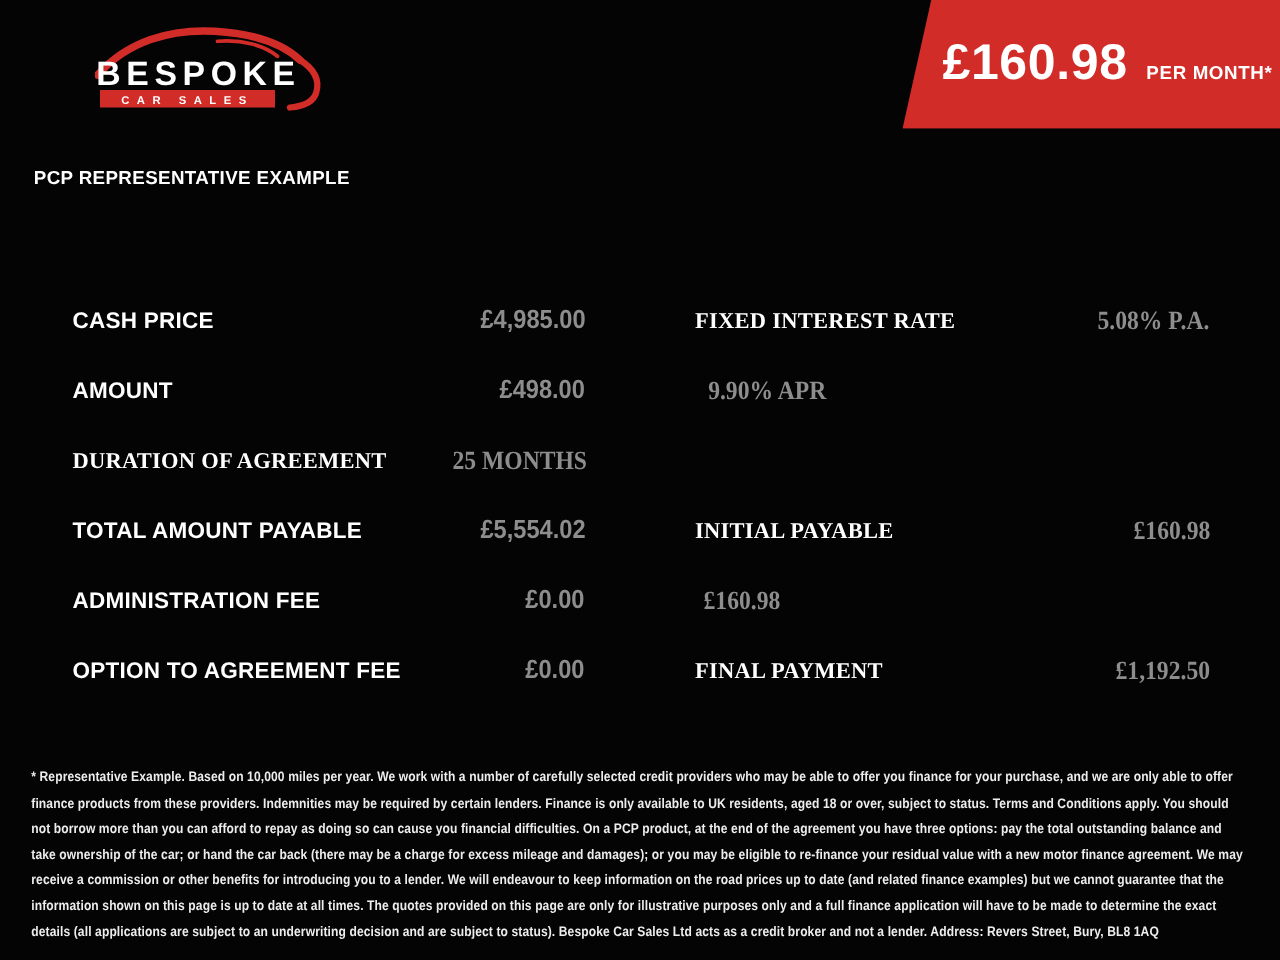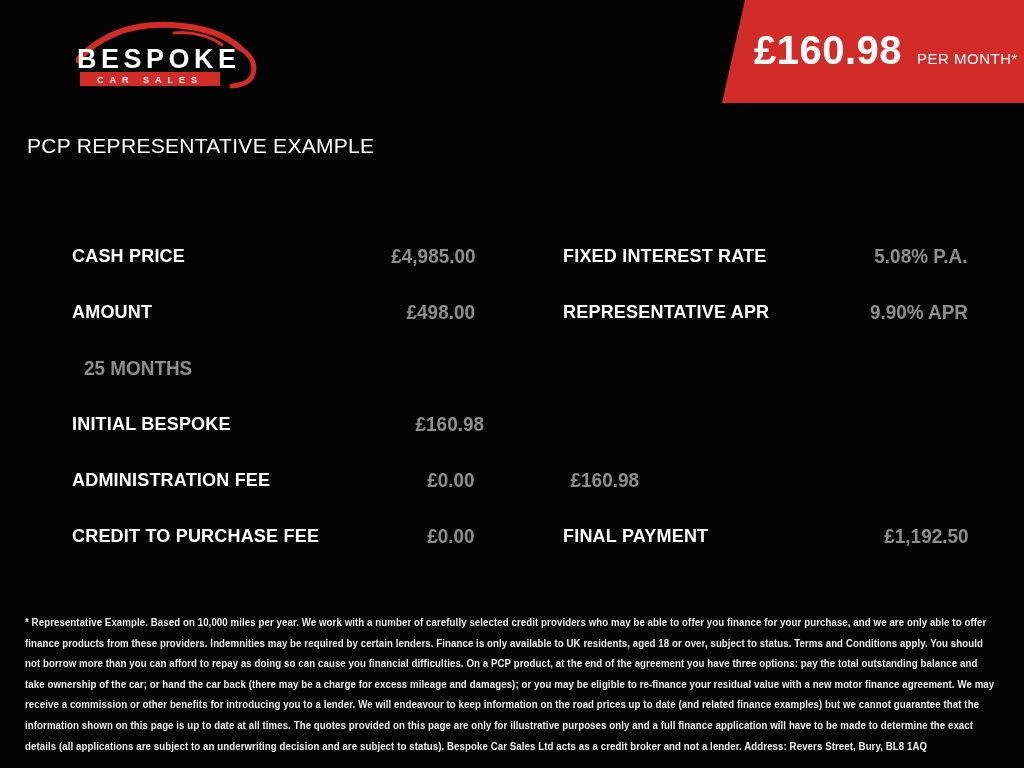--- a/index.html
+++ b/index.html
@@ -20,32 +20,32 @@
   .logo{position:absolute;left:76px;top:20px;width:192px;height:74px;}
   
   .banner{
     position:absolute;left:712px;top:0;width:312px;height:103px;
     background:var(--accent-red);
     clip-path:polygon(33px 0,100% 0,100% 100%,10px 100%);
     display:flex;align-items:baseline;gap:15px;
     padding-left:42px;padding-top:30px;
   }
   .banner .price{font-size:40px;font-weight:800;letter-spacing:.5px;line-height:1;}
-  .banner .suffix{font-size:15px;font-weight:400;letter-spacing:.5px;}
+  .banner .suffix{font-size:15px;font-weight:700;letter-spacing:.5px;}
   
   .heading{
     position:absolute;left:27px;top:134px;
-    font-size:21px;font-weight:400;letter-spacing:.3px;
+    font-size:15px;font-weight:700;letter-spacing:.3px;
   }
   
   .finance{position:absolute;left:58px;top:228px;width:910px;}
-  .frow{display:flex;height:56px;align-items:center;margin-left:14px;}
+  .frow{display:flex;height:56px;align-items:center;}
   .cell{display:flex;justify-content:space-between;align-items:center;}
   .cell.left{width:410px;margin-right:88px;}
-  .cell.right{width:412px;}
+  .cell.right{width:412px;font-family:Liberation Serif, serif;}
   .lbl{font-size:18px;font-weight:700;letter-spacing:.2px;white-space:nowrap;}
   .val{
     font-size:21px;font-weight:700;color:var(--value-gray);
     white-space:nowrap;display:inline-block;
     transform:scaleX(.9);transform-origin:right center;
   }
   
   .disclaimer{
     position:absolute;left:25px;top:612px;width:1110px;
     transform:scaleX(.878);transform-origin:left top;
@@ -84,47 +84,51 @@
       <span class="lbl">FIXED INTEREST RATE</span>
       <span class="val">5.08% P.A.</span>
     </div>
   </div>
   <div class="frow">
     <div class="cell left">
       <span class="lbl">AMOUNT</span>
       <span class="val">£498.00</span>
     </div>
     <div class="cell right">
-      <span class="lbl">REPRESENTATIVE APR</span>
       <span class="val">9.90% APR</span>
     </div>
   </div>
   <div class="frow">
     <div class="cell right">
+      <span class="lbl">DURATION OF AGREEMENT</span>
       <span class="val">25 MONTHS</span>
     </div>
   </div>
   <div class="frow">
+    <div class="cell left">
+      <span class="lbl">TOTAL AMOUNT PAYABLE</span>
+      <span class="val">£5,554.02</span>
+    </div>
     <div class="cell right">
-      <span class="lbl">INITIAL BESPOKE</span>
+      <span class="lbl">INITIAL PAYABLE</span>
       <span class="val">£160.98</span>
     </div>
   </div>
   <div class="frow">
     <div class="cell left">
       <span class="lbl">ADMINISTRATION FEE</span>
       <span class="val">£0.00</span>
     </div>
     <div class="cell right">
       <span class="val">£160.98</span>
     </div>
   </div>
   <div class="frow">
     <div class="cell left">
-      <span class="lbl">CREDIT TO PURCHASE FEE</span>
+      <span class="lbl">OPTION TO AGREEMENT FEE</span>
       <span class="val">£0.00</span>
     </div>
     <div class="cell right">
       <span class="lbl">FINAL PAYMENT</span>
       <span class="val">£1,192.50</span>
     </div>
   </div>
 </div>
 
 <p class="disclaimer">* Representative Example. Based on 10,000 miles per year. We work with a number of carefully selected credit providers who may be able to offer you finance for your purchase, and we are only able to offer finance products from these providers. Indemnities may be required by certain lenders. Finance is only available to UK residents, aged 18 or over, subject to status. Terms and Conditions apply. You should not borrow more than you can afford to repay as doing so can cause you financial difficulties. On a PCP product, at the end of the agreement you have three options: pay the total outstanding balance and take ownership of the car; or hand the car back (there may be a charge for excess mileage and damages); or you may be eligible to re-finance your residual value with a new motor finance agreement. We may receive a commission or other benefits for introducing you to a lender. We will endeavour to keep information on the road prices up to date (and related finance examples) but we cannot guarantee that the information shown on this page is up to date at all times. The quotes provided on this page are only for illustrative purposes only and a full finance application will have to be made to determine the exact details (all applications are subject to an underwriting decision and are subject to status). Bespoke Car Sales Ltd acts as a credit broker and not a lender. Address: Revers Street, Bury, BL8 1AQ</p>

